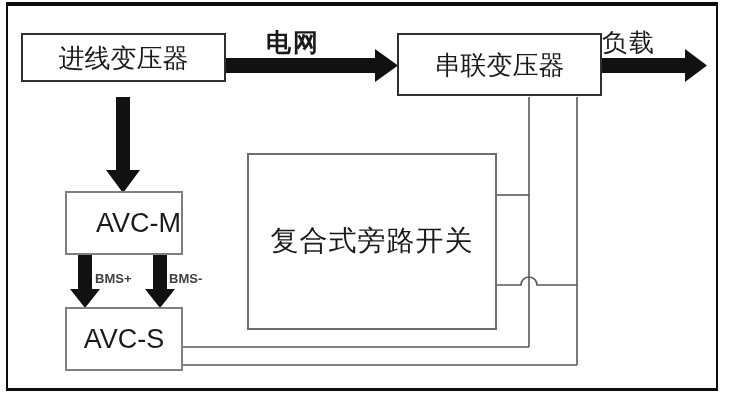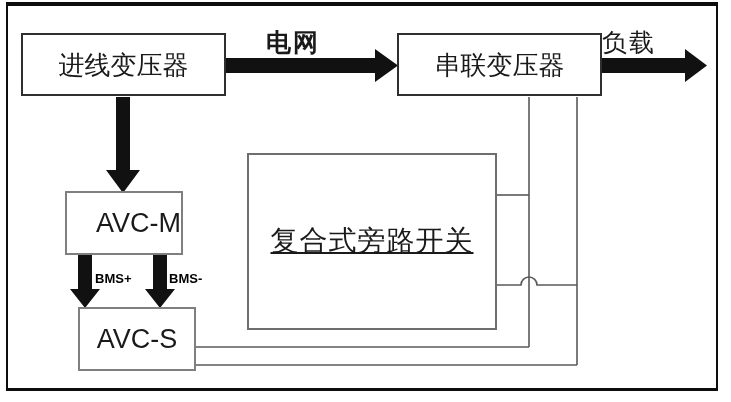--- a/index.html
+++ b/index.html
@@ -22,32 +22,32 @@
     border-top:4px solid var(--frame);
     border-bottom:3px solid var(--frame);
     border-left:2px solid var(--frame);
     border-right:2px solid var(--frame);
     background:transparent;
   }
   .block{
     position:absolute;background:#ffffff;display:flex;align-items:center;justify-content:center;
     text-align:center;line-height:1;
   }
-  .block-incoming{left:21px;top:33px;width:205px;height:63px;border:2px solid var(--box-border-dark);font-size:26px;}
+  .block-incoming{left:21px;top:33px;width:205px;height:49px;border:2px solid var(--box-border-dark);font-size:26px;}
   .block-series{left:397px;top:33px;width:205px;height:63px;border:2px solid var(--box-border-dark);font-size:26px;}
   .block-avcm{left:65px;top:191px;width:118px;height:64px;border:2px solid var(--box-border-gray);font-size:27px;justify-content:flex-end;}
-  .block-avcs{left:65px;top:307px;width:118px;height:64px;border:2px solid var(--box-border-gray);font-size:27px;margin-left:13px;}
+  .block-avcs{left:65px;top:307px;width:118px;height:64px;border:2px solid var(--box-border-gray);font-size:27px;}
   .block-bypass{left:247px;top:153px;width:250px;height:177px;border:2px solid #6e6e6e;background:#ffffff;}
   .bypass-label{
-    position:absolute;left:0;right:0;top:72px;text-align:center;font-size:28px;letter-spacing:1px;text-decoration:underline;
+    position:absolute;left:0;right:0;top:72px;text-align:center;font-size:28px;letter-spacing:1px;
   }
   .flow-label{position:absolute;font-size:25px;letter-spacing:2px;}
   .label-grid{left:266px;top:26px;font-weight:bold;}
   .label-load{left:602px;top:26px;}
-  .bms-label{position:absolute;font-size:13px;font-weight:bold;color:#000000;}
+  .bms-label{position:absolute;font-size:13px;font-weight:bold;color:#404040;}
   .label-bms-plus{left:95px;top:271px;}
   .label-bms-minus{left:169px;top:271px;}
   svg.wires{position:absolute;left:0;top:0;pointer-events:none;}
 </style>
 </head>
 <body>
 
 <div class="stage">
 
   <div class="frame"></div>

